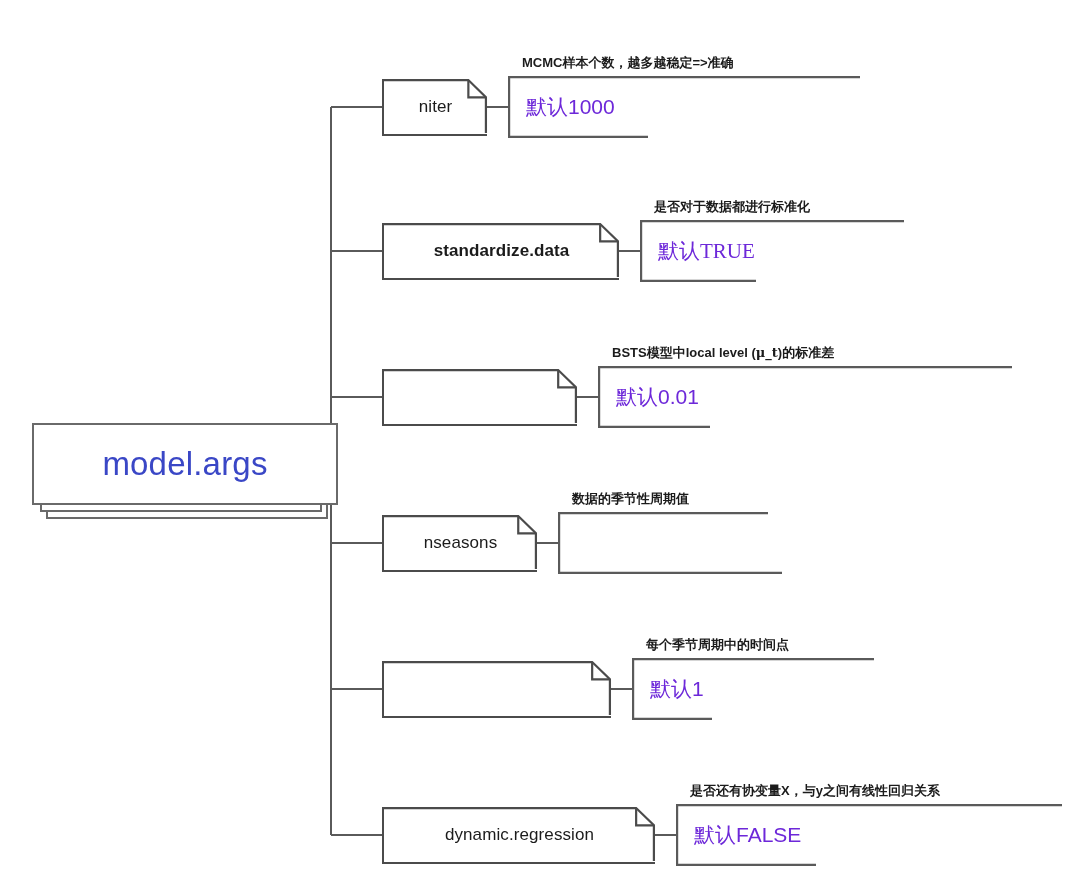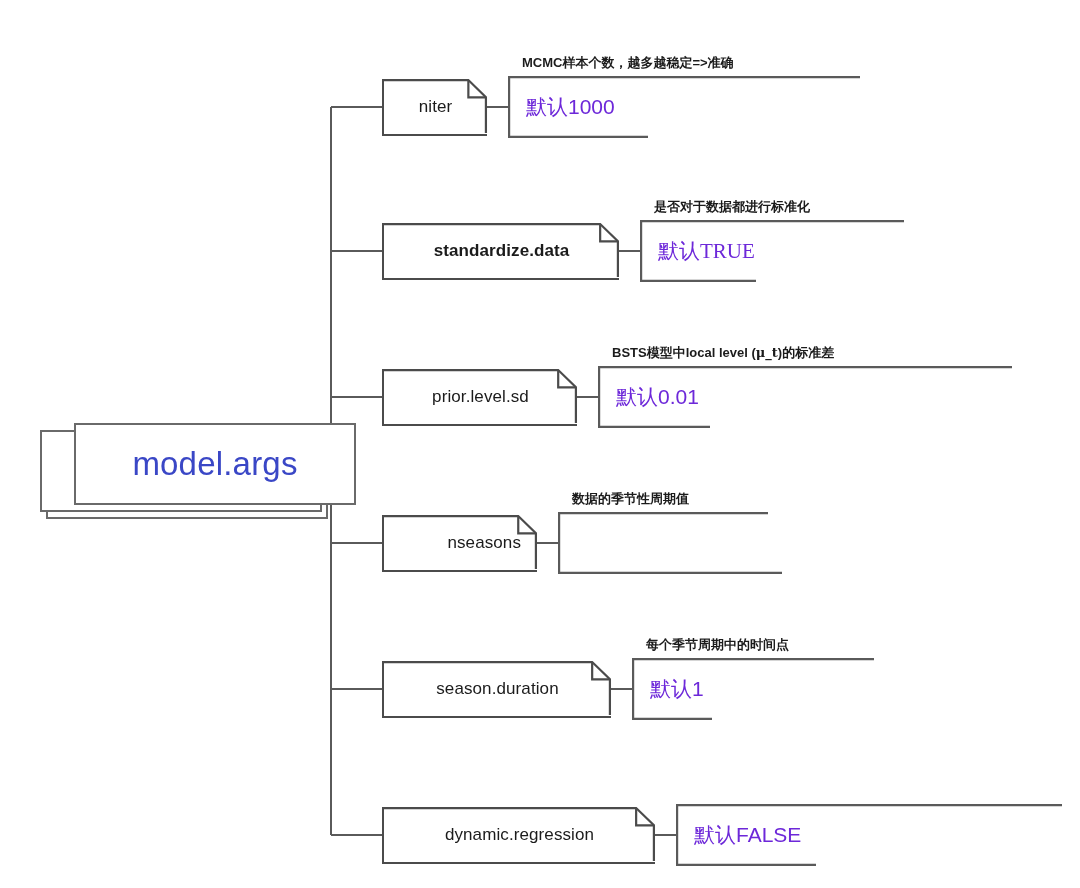--- a/index.html
+++ b/index.html
@@ -50,25 +50,24 @@
   }
   .root-card {
     position: absolute;
     background: #ffffff;
     border: 2.2px solid #6a6a6a;
     box-sizing: border-box;
   }
   .root-card.back2 { left: 14px; top: 14px; width: 282px; height: 82px; }
   .root-card.back1 { left: 8px;  top: 7px;  width: 282px; height: 82px; }
   .root-card.front {
-    left: 0; top: 0; width: 282px; height: 82px;
+    left: 0; top: 0; width: 306px; height: 82px;
     display: flex;
     align-items: center;
     justify-content: center;
-    margin-left: 42px;
   }
   .root-label {
     color: #3a47c6;
     font-size: 33px;
     letter-spacing: 0.2px;
     white-space: nowrap;
   }
 
   
   .branch {
@@ -231,36 +230,35 @@
   </div>
 
   <div class="branch">
     <div class="node-box" style="left:382px; top:369px; width:195px;">
       <span class="node-shape">
         <svg viewBox="0 0 195 57" preserveAspectRatio="none">
           <path d="M 0 1.1 L 176 1.1 L 193.9 19 L 193.9 55.9" vector-effect="non-scaling-stroke"></path>
           <path d="M 176 1.1 L 176 19 L 193.9 19" vector-effect="non-scaling-stroke"></path>
         </svg>
       </span>
-      <span class="node-label">prior.level.sd</span>
     </div>
 
     <div class="leaf" style="left:598px; top:366px; width:420px;">
         <span class="leaf-annotation"><span>BSTS模型中local level (</span><span class="sym">μ_t</span><span>)的标准差</span></span>
       <div class="leaf-bracket">
         <svg width="420" height="62" viewBox="0 0 420 62" preserveAspectRatio="none">
           <path d="M 414 1.1 L 1.1 1.1 L 1.1 60.9 L 112 60.9"></path>
         </svg>
         <span class="leaf-text">默认0.01</span>
       </div>
     </div>
   </div>
 
   <div class="branch">
-    <div class="node-box" style="left:382px; top:515px; width:155px;justify-content:flex-end;">
+    <div class="node-box" style="left:382px; top:515px; width:155px;">
       <span class="node-shape">
         <svg viewBox="0 0 155 57" preserveAspectRatio="none">
           <path d="M 0 1.1 L 136 1.1 L 153.9 19 L 153.9 55.9" vector-effect="non-scaling-stroke"></path>
           <path d="M 136 1.1 L 136 19 L 153.9 19" vector-effect="non-scaling-stroke"></path>
         </svg>
       </span>
       <span class="node-label">nseasons</span>
     </div>
 
     <div class="leaf" style="left:558px; top:512px; width:225px;">
@@ -274,21 +272,20 @@
   </div>
 
   <div class="branch">
     <div class="node-box" style="left:382px; top:661px; width:229px;">
       <span class="node-shape">
         <svg viewBox="0 0 229 57" preserveAspectRatio="none">
           <path d="M 0 1.1 L 210 1.1 L 227.9 19 L 227.9 55.9" vector-effect="non-scaling-stroke"></path>
           <path d="M 210 1.1 L 210 19 L 227.9 19" vector-effect="non-scaling-stroke"></path>
         </svg>
       </span>
-      <span class="node-label">season.duration</span>
     </div>
 
     <div class="leaf" style="left:632px; top:658px; width:248px;">
       <span class="leaf-annotation">每个季节周期中的时间点</span>
       <div class="leaf-bracket">
         <svg width="248" height="62" viewBox="0 0 248 62" preserveAspectRatio="none">
           <path d="M 242 1.1 L 1.1 1.1 L 1.1 60.9 L 80 60.9"></path>
         </svg>
         <span class="leaf-text">默认1</span>
       </div>
@@ -300,20 +297,21 @@
       <span class="node-shape">
         <svg viewBox="0 0 273 57" preserveAspectRatio="none">
           <path d="M 0 1.1 L 254 1.1 L 271.9 19 L 271.9 55.9" vector-effect="non-scaling-stroke"></path>
           <path d="M 254 1.1 L 254 19 L 271.9 19" vector-effect="non-scaling-stroke"></path>
         </svg>
       </span>
       <span class="node-label">dynamic.regression</span>
     </div>
 
     <div class="leaf" style="left:676px; top:804px; width:392px;">
+      <span class="leaf-annotation">是否还有协变量X，与y之间有线性回归关系</span>
       <div class="leaf-bracket">
         <svg width="392" height="62" viewBox="0 0 392 62" preserveAspectRatio="none">
           <path d="M 386 1.1 L 1.1 1.1 L 1.1 60.9 L 140 60.9"></path>
         </svg>
         <span class="leaf-text">默认FALSE</span>
       </div>
     </div>
   </div>
 
 </div>

